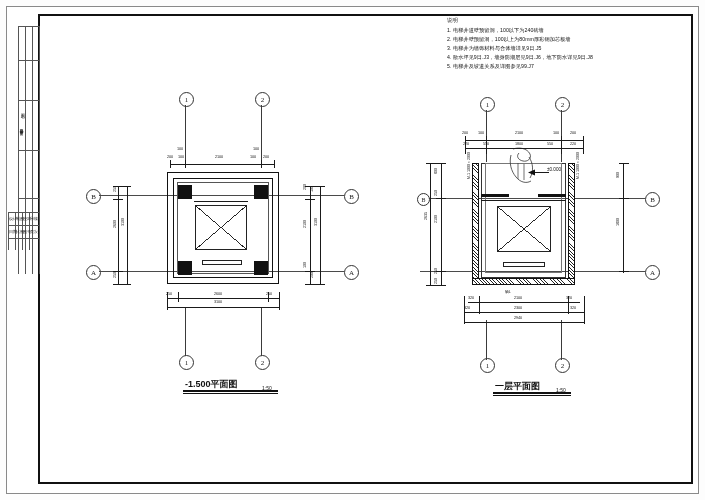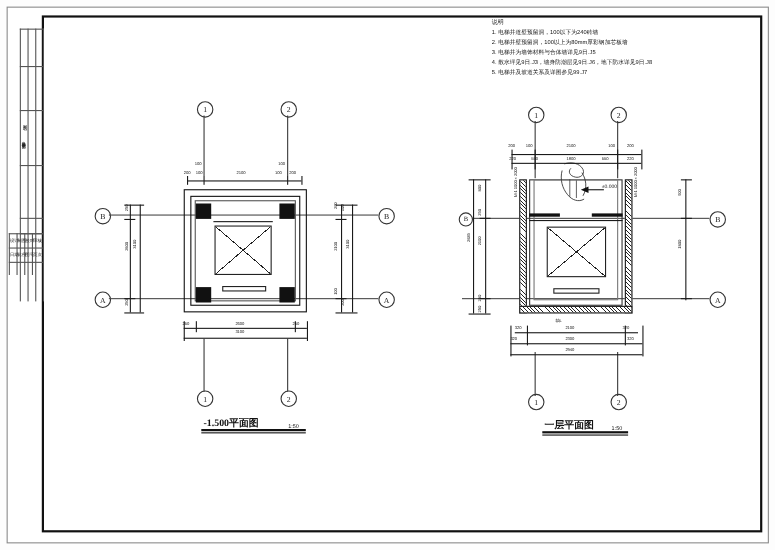--- a/index.html
+++ b/index.html
@@ -42,21 +42,21 @@
 
   .dimtxt{position:absolute;font-size:4.6px;color:#1a1a1a;white-space:nowrap;font-family:"Liberation Sans", sans-serif;letter-spacing:-.1px;}
   .dimtxt.v{writing-mode:vertical-rl;text-orientation:mixed;transform:rotate(180deg);}
   .dimtxt.tiny{font-size:3.8px;}
 
   .solidcol{position:absolute;background:#111;}
   .hatch{position:absolute;
     background-image:repeating-linear-gradient(45deg,#222 0 0.6px,transparent 0.6px 2.4px);
     background-color:#fff;border:1px solid #111;box-sizing:border-box;}
 
-  .plan-title{position:absolute;font-size:9px;color:#111;white-space:nowrap;font-family:Liberation Serif, serif;font-weight:bold;}
+  .plan-title{position:absolute;font-size:9px;color:#111;white-space:nowrap;font-family:Liberation Sans, sans-serif;font-weight:bold;}
   .plan-title-ul{position:absolute;height:0;border-top:2px solid #111;}
   .plan-title-ul2{position:absolute;height:0;border-top:1px solid #111;}
   .scale-txt{position:absolute;font-size:5px;color:#111;white-space:nowrap;}
 
   
   .notes{position:absolute;left:447px;top:17px;width:250px;}
   .notes-head{font-size:5.4px;color:#111;margin-bottom:2.4px;letter-spacing:.2px;}
   .note-row{font-size:5.2px;color:#111;line-height:1.72;white-space:nowrap;letter-spacing:.05px;}
 
   .arrowtxt{position:absolute;font-size:4.6px;color:#111;white-space:nowrap;}

